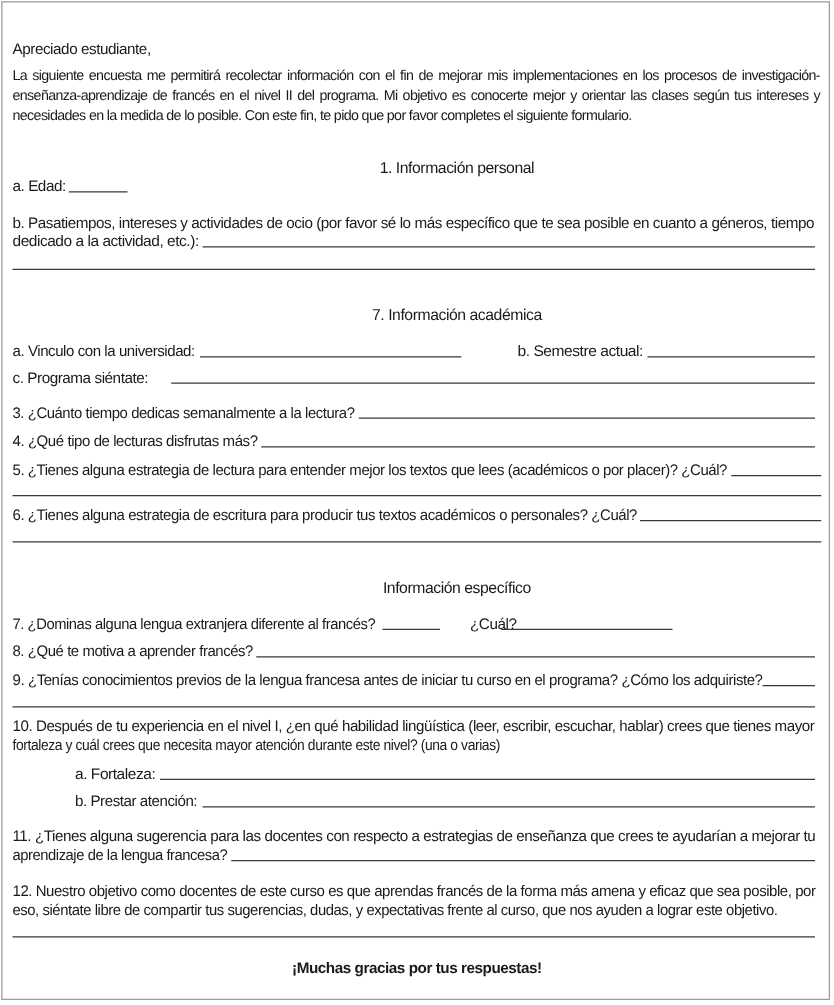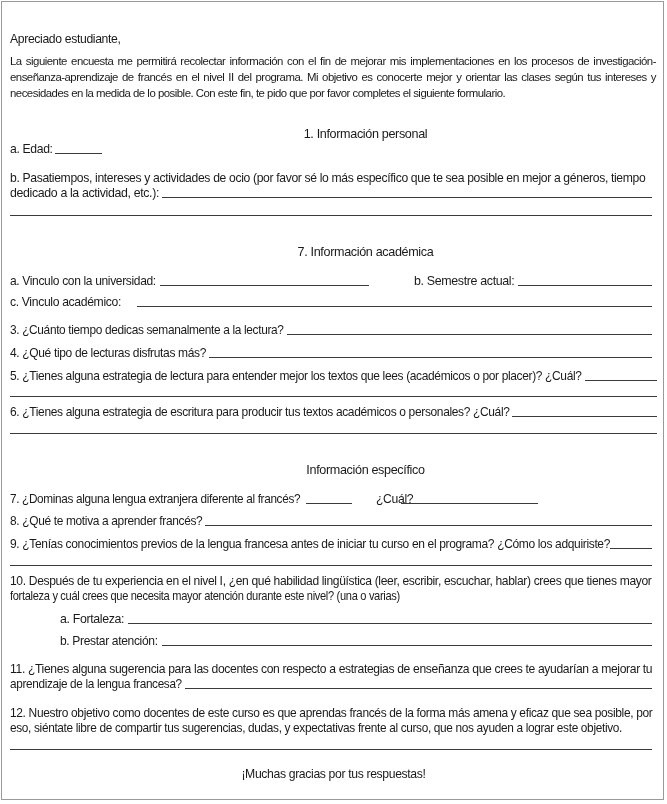--- a/index.html
+++ b/index.html
@@ -20,32 +20,32 @@
 
 <div class="frame"></div>
 
 <div class="t bold" style="top:31px;">Apreciado estudiante,</div>
 <div class="t just" style="top: 53px; font-size: 11.4px; letter-spacing: -0.5px; line-height: 16px;">La siguiente encuesta me permitirá recolectar información con el fin de mejorar mis implementaciones en los procesos de investigación-enseñanza-aprendizaje de francés en el nivel II del programa. Mi objetivo es conocerte mejor y orientar las clases según tus intereses y necesidades en la medida de lo posible. Con este fin, te pido que por favor completes el siguiente formulario.</div>
 
 <div class="t bold center sec-title" style="top:126px;">1. Información personal</div>
 <div class="t" style="top:141px;">a. Edad:</div>
 <div class="line" style="left:55px; top:153px; width:47px;"></div>
 
-<div class="t" style="top: 170px; transform: scaleX(0.9984);">b. Pasatiempos, intereses y actividades de ocio (por favor sé lo más específico que te sea posible en mejor a géneros, tiempo</div>
+<div class="t" style="top: 170px; transform: scaleX(0.9984);">b. Pasatiempos, intereses y actividades de ocio (por favor sé lo más específico que te sea posible en cuanto a géneros, tiempo</div>
 <div class="t" style="top: 185px; transform: scaleX(1.0136);">dedicado a la actividad, etc.):</div>
 <div class="line" style="left:162px; top:197px; width:490px;"></div>
 <div class="line" style="left:10px; top:215px; width:642px;"></div>
 
 <div class="t bold center sec-title" style="top:244px;">7. Información académica</div>
 <div class="t" style="top: 273px; transform: scaleX(0.9865);">a. Vinculo con la universidad:</div>
 <div class="line" style="left:160px; top:285px; width:209px;"></div>
 <div class="t" style="left: 414px; top: 273px; transform: scaleX(1.0204);">b. Semestre actual:</div>
 <div class="line" style="left:518px; top:285px; width:134px;"></div>
 
-<div class="t" style="top: 294px; transform: scaleX(1);">c. Vinculo académico:</div>
+<div class="t" style="top: 294px; transform: scaleX(1);">c. Programa siéntate:</div>
 <div class="line" style="left:137px; top:306px; width:515px;"></div>
 
 <div class="t" style="top: 322px; transform: scaleX(0.9751);">3. ¿Cuánto tiempo dedicas semanalmente a la lectura?</div>
 <div class="line" style="left:287px; top:334px; width:365px;"></div>
 
 <div class="t" style="top: 345px; transform: scaleX(0.9849);">4. ¿Qué tipo de lecturas disfrutas más?</div>
 <div class="line" style="left:209px; top:357px; width:443px;"></div>
 
 <div class="t" style="top: 368px; transform: scaleX(0.9811);">5. ¿Tienes alguna estrategia de lectura para entender mejor los textos que lees (académicos o por placer)? ¿Cuál?</div>
 <div class="line" style="left:585px; top:380px; width:72px;"></div>
@@ -79,13 +79,13 @@
 <div class="line" style="left:162px; top:645px; width:490px;"></div>
 
 <div class="t" style="top: 661px; transform: scaleX(0.9953);">11. ¿Tienes alguna sugerencia para las docentes con respecto a estrategias de enseñanza que crees te ayudarían a mejorar tu</div>
 <div class="t" style="top: 676px; transform: scaleX(0.9663);">aprendizaje de la lengua francesa?</div>
 <div class="line" style="left:185px; top:688px; width:467px;"></div>
 
 <div class="t" style="top: 705px; transform: scaleX(0.9817);">12. Nuestro objetivo como docentes de este curso es que aprendas francés de la forma más amena y eficaz que sea posible, por</div>
 <div class="t" style="top: 720px; transform: scaleX(0.973);">eso, siéntate libre de compartir tus sugerencias, dudas, y expectativas frente al curso, que nos ayuden a lograr este objetivo.</div>
 <div class="line" style="left:10px; top:749px; width:642px;"></div>
 
-<div class="t center" style="top:766px;">¡Muchas gracias por tus respuestas!</div>
+<div class="t center" style="top:766px;font-weight:bold;">¡Muchas gracias por tus respuestas!</div>
 
 </body></html>

